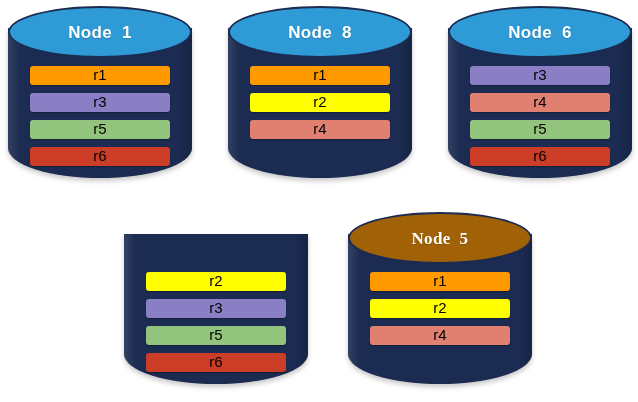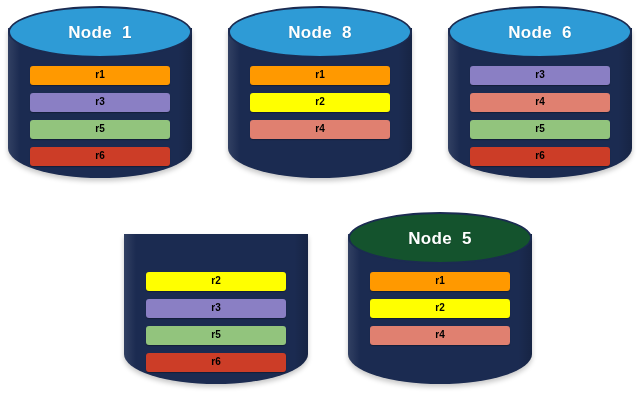--- a/index.html
+++ b/index.html
@@ -90,22 +90,22 @@
     height: 19px;
     margin-bottom: 8px;
     border-radius: 3px;
     display: flex;
     align-items: center;
     justify-content: center;
     box-shadow: 0 1px 1px rgba(0,0,0,0.30);
   }
 
   .record-label {
-    font-size: 10px;
-    font-weight: bold;
+    font-size: 15px;
+    font-weight: normal;
     color: #000000;
     line-height: 1;
     position: relative;
     top: -1px;
   }
 </style>
 </head>
 <body>
 
 <div id="diagram" style="background: rgb(255, 255, 255);">
@@ -178,21 +178,21 @@
         <div class="record" style="background: rgb(146, 196, 125);">
           <span class="record-label">r5</span>
         </div>
         <div class="record" style="background: rgb(204, 61, 39);">
           <span class="record-label">r6</span>
         </div>
       </div>
     </div>
     <div class="node" style="left: 348px; top: 212px;">
       <div class="cyl-body" style="background: rgb(27, 43, 81);"></div>
-      <div class="cyl-top" style="background: #14532d; border-color: rgb(27, 43, 81);">
+      <div class="cyl-top" style="background: #a16207; border-color: rgb(27, 43, 81); font-family: Liberation Serif, serif;">
         <span class="node-label">Node  5</span>
       </div>
       <div class="records">
         <div class="record" style="background: rgb(255, 153, 0);">
           <span class="record-label">r1</span>
         </div>
         <div class="record" style="background: rgb(255, 255, 0);">
           <span class="record-label">r2</span>
         </div>
         <div class="record" style="background: rgb(224, 128, 112);">

